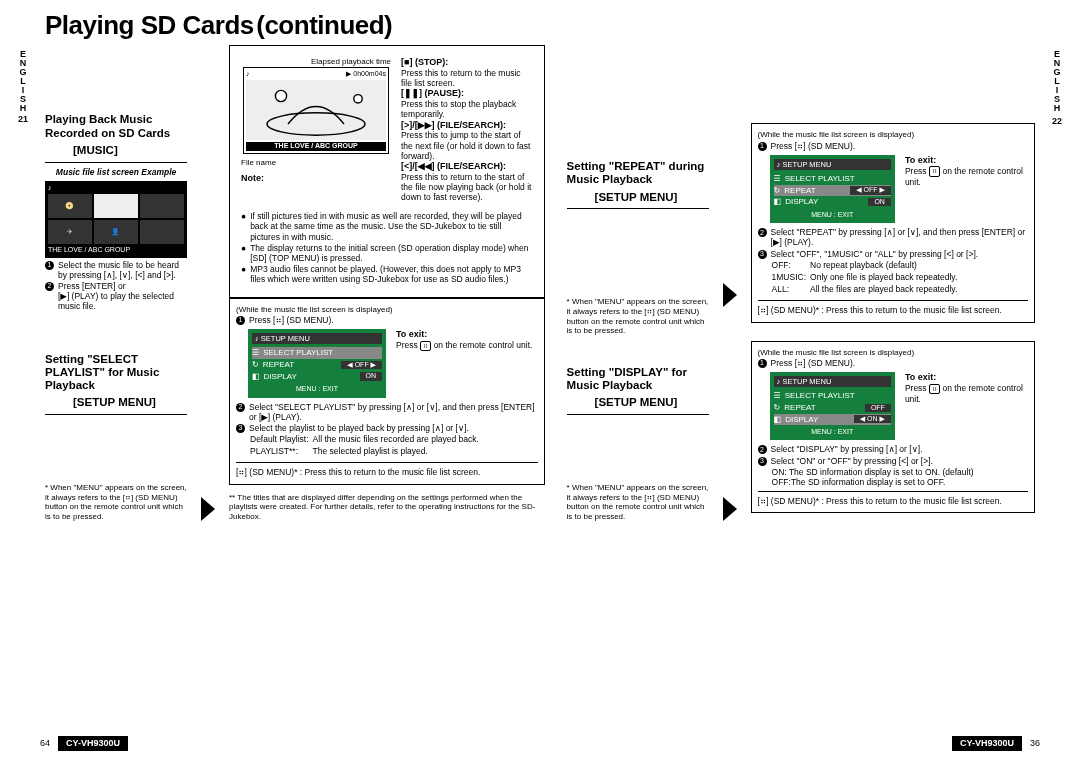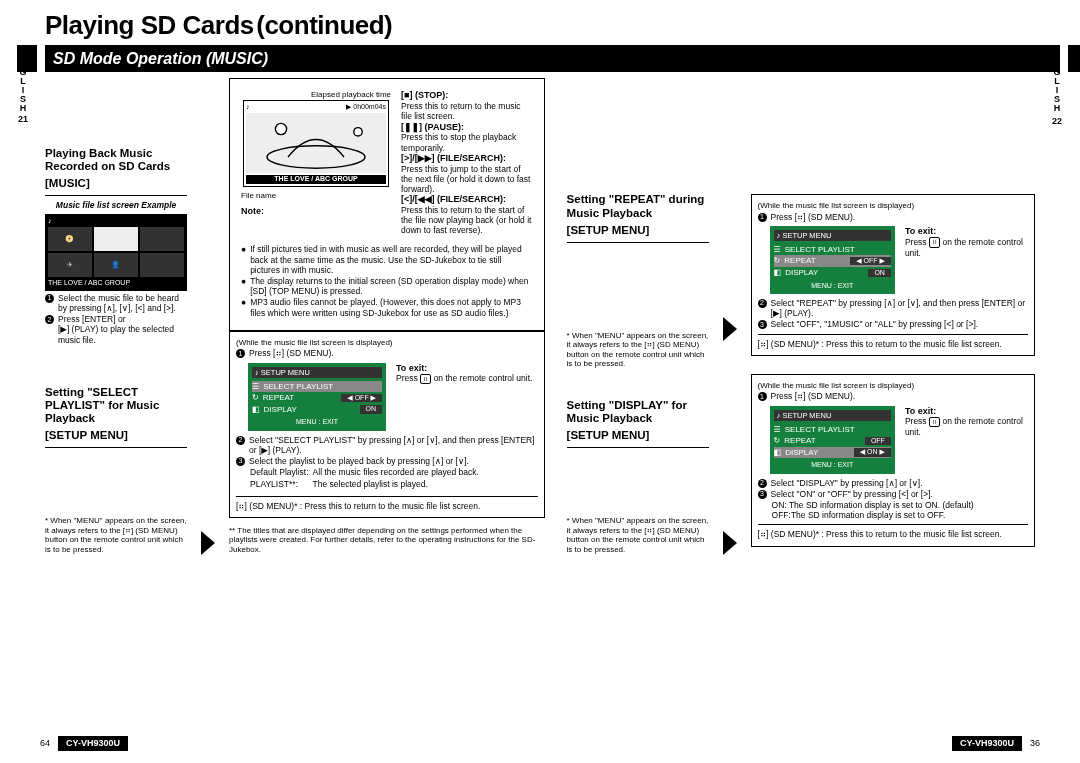--- a/index.html
+++ b/index.html
@@ -12,21 +12,21 @@
 .bar { background:#000; color:#fff; font-weight:900; font-size:16px; padding:4px 8px; margin:0 0 6px 25px; position:relative; font-style:italic;}
 .bar:before { content:""; position:absolute; left:-28px; top:0; bottom:0; width:20px; background:#000;}
 .bar:after  { content:""; position:absolute; right:-28px; top:0; bottom:0; width:20px; background:#000;}
 .content { display:flex; margin:0 25px; gap:12px;align-items:flex-end; }
 .col { }
 .col1 { width:160px; }
 .col2 { width:355px; }
 .col3 { width:160px; margin-left:10px;}
 .col4 { width:320px; }
 .subhead { font-weight:bold; font-size:11.5px; line-height:1.15; margin-bottom:4px;}
-.bracket { font-weight:bold; font-size:11.5px; }
+.bracket { font-weight:bold; font-size:11.5px;margin-left:28px; }
 .smallbold { font-weight:bold; font-size:8.5px; text-align:center; margin:4px 0;font-style:italic;}
 .box { border:1px solid #000; padding:6px; margin-bottom:8px; }
 .box3 { border:1px solid #000; padding:11px; display:flex; gap:8px;}
 .footnote { font-size:8px; margin-top:4px;}
 .bullet { display:flex; gap:4px; font-size:8.5px; margin:1px 0;}
 .num { background:#000; color:#fff; border-radius:50%; width:9px; height:9px; font-size:7px; display:inline-flex; align-items:center; justify-content:center; flex-shrink:0; margin-top:1px;}
 .menu-box { background:#15803d; color:#fff; padding:4px; font-size:8px; width:130px;}
 .menu-box .mh { background:#333; padding:1px 3px; margin-bottom:3px; font-size:7.5px;}
 .menu-box .row { display:flex; align-items:center; gap:4px; padding:1px 0;}
 .menu-box .row.sel { background:#888;}
@@ -72,21 +72,20 @@
       <div>S</div>
       <div>H</div>
     <div style="margin-top:4px;font-weight:bold;">22</div>
   </div>
 
   <div class="title-row">
     <span class="title">Playing SD Cards</span>
     <span class="title cont">(continued)</span>
   </div>
 
-  <div class="bar"><span>SD Mode Operation (MUSIC)</span></div>
 
   <div class="content">
 
     <div class="col col1">
       <div class="subhead">Playing Back Music Recorded on SD Cards</div>
       <div class="bracket">[MUSIC]</div>
       <div class="hr"></div>
       <div class="smallbold">Music file list screen Example</div>
       <div class="thumb-grid">
         <div style="text-align:left;">♪</div>
@@ -273,20 +272,36 @@
           </div>
         </div>
         <div class="bullet">
             <span class="num">2</span>
             <span>Select "REPEAT" by pressing [∧] or [∨], and then press [ENTER] or [▶] (PLAY).</span>
           </div>
         <div class="bullet">
             <span class="num">3</span>
             <span>Select "OFF", "1MUSIC" or "ALL" by pressing [&lt;] or [&gt;].</span>
           </div>
+        <table class="def" style="margin-left:14px;">
+          <tbody>
+              <tr>
+                <td>OFF:</td>
+                <td>No repeat playback (default)</td>
+              </tr>
+          <tr>
+                <td>1MUSIC:</td>
+                <td>Only one file is played back repeatedly.</td>
+              </tr>
+          <tr>
+                <td>ALL:</td>
+                <td>All the files are played back repeatedly.</td>
+              </tr>
+        </tbody>
+          </table>
         <div class="hr"></div>
         <div style="font-size:8.5px;">[⠶] (SD MENU)* : Press this to return to the music file list screen.</div>
       </div>
 
       <div style="height:10px;"></div>
 
       <div class="box">
         <div style="font-size:8px;">(While the music file list screen is displayed)</div>
         <div class="bullet">
             <span class="num">1</span>

